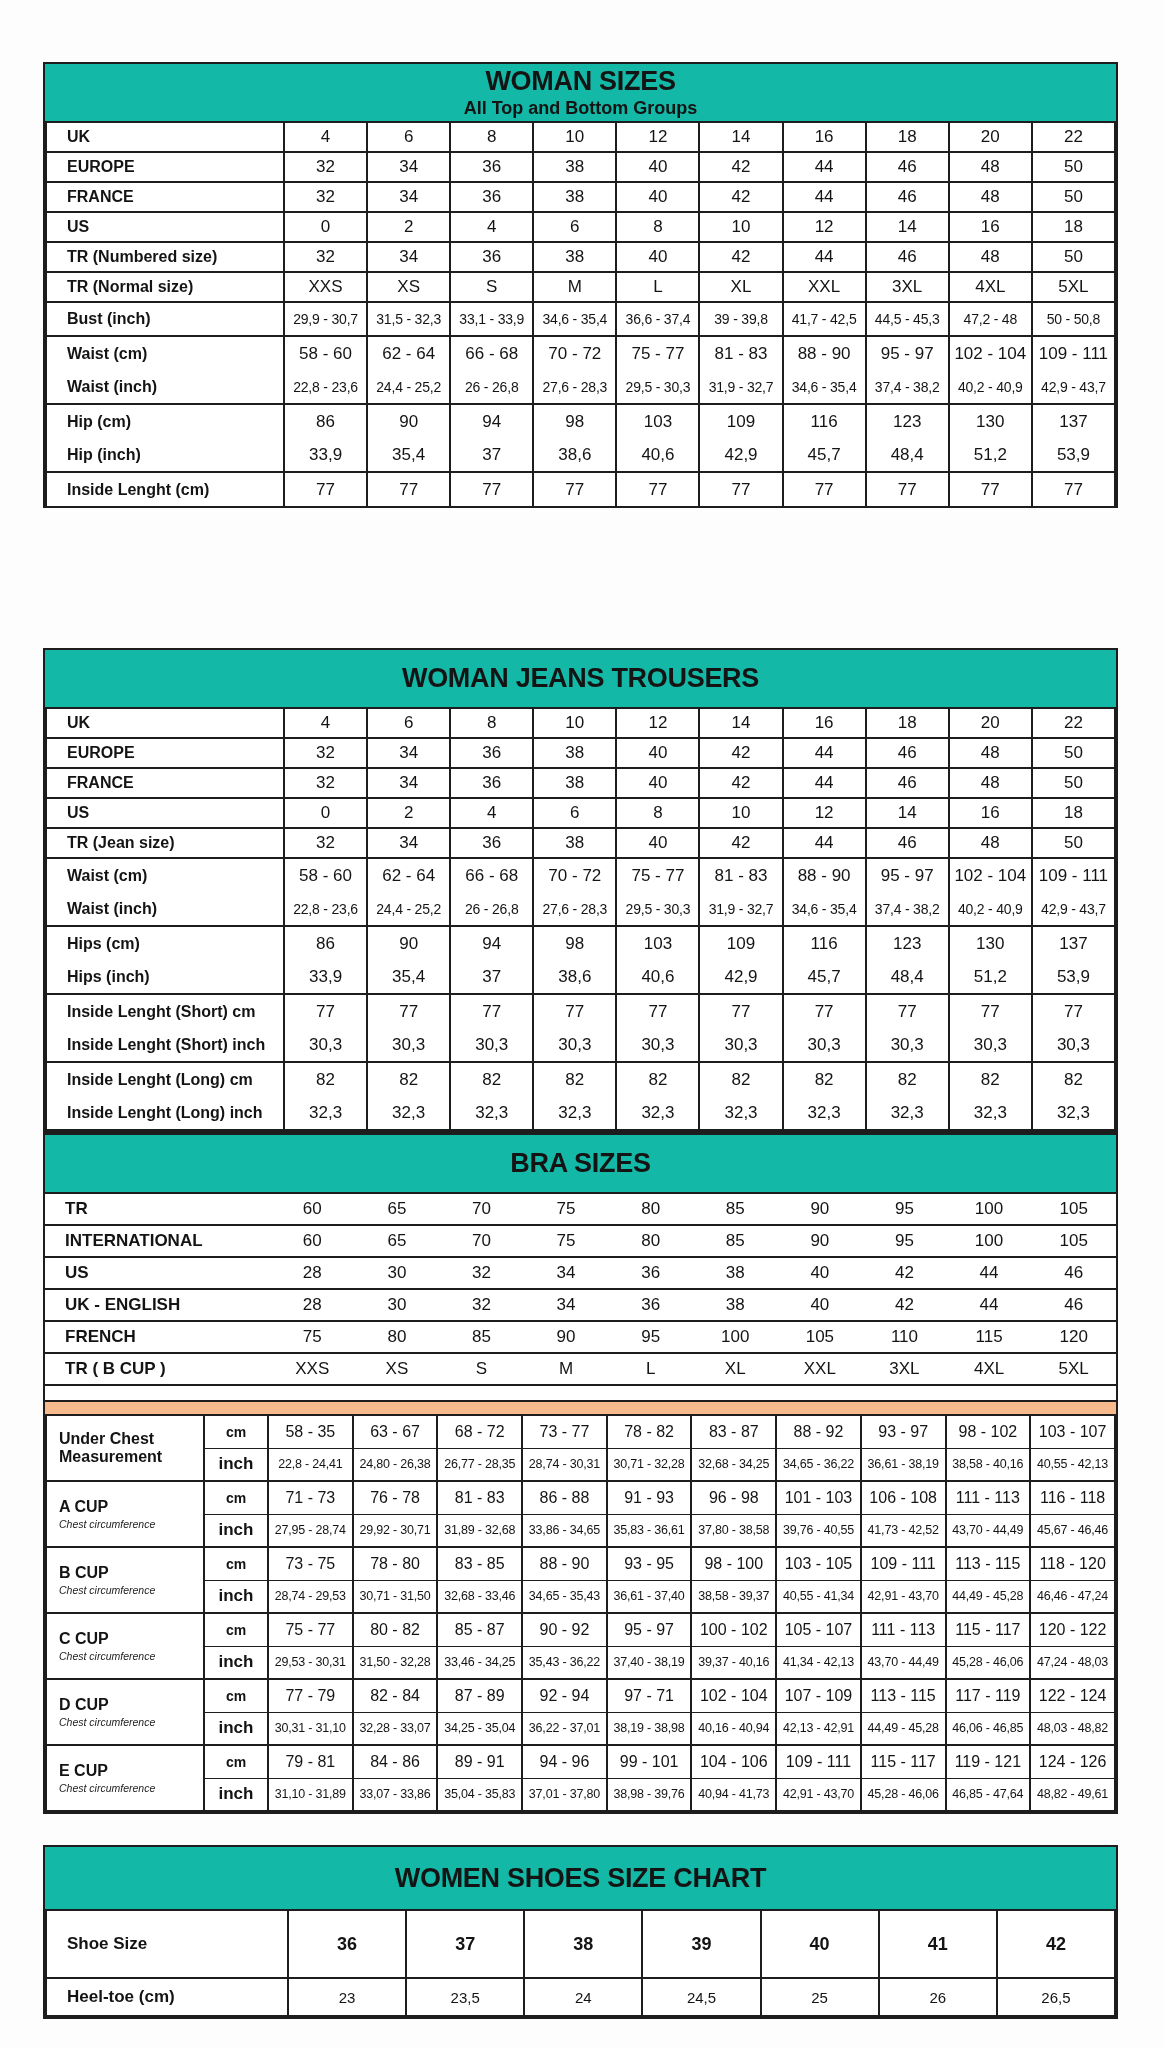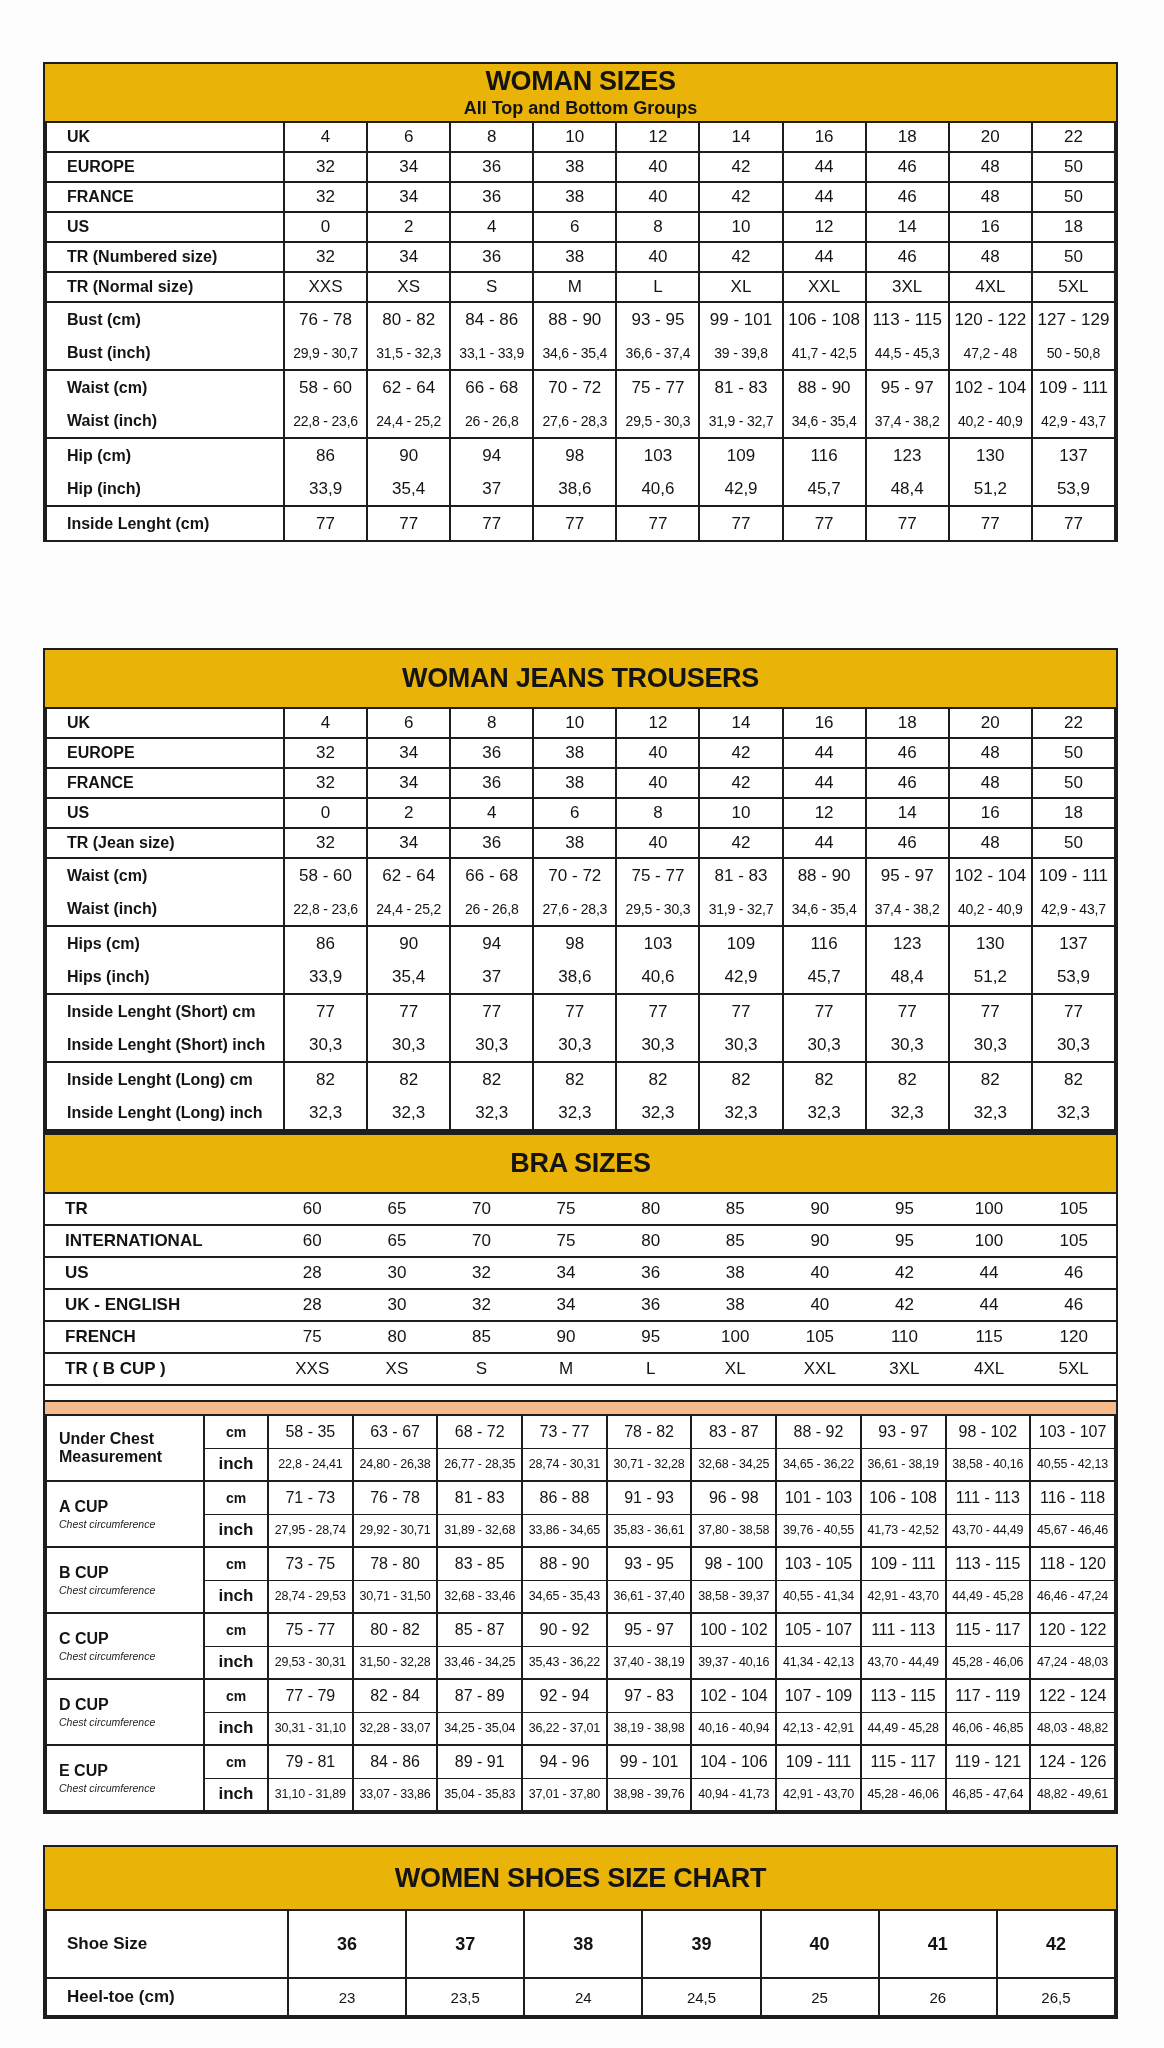--- a/index.html
+++ b/index.html
@@ -6,21 +6,21 @@
   html, body { background: #ffffff; }
   body { width: 1164px; font-family: "Liberation Sans", "DejaVu Sans", sans-serif; color: #141414; }
   .sheet { position: relative; width: 1164px; height: 2048px; background: #fdfdfd; overflow: hidden; }
 
   section.size-table { position: absolute; left: 43px; width: 1075px; border: 2px solid #1d1d1d; background: #ffffff; }
   #t-woman-sizes { top: 62px; }
   #t-jeans       { top: 648px; }
   #t-bra         { top: 1133px; }
   #t-shoes       { top: 1845px; }
 
-  .band { background: #eab308; height: 57px; display: flex; flex-direction: column; justify-content: center; align-items: center; }
+  .band { background: #14b8a6; height: 57px; display: flex; flex-direction: column; justify-content: center; align-items: center; }
   #t-shoes .band { height: 62px; }
   .t-title { font-weight: bold; font-size: 27px; letter-spacing: -0.3px; color: #141414; }
   .t-subtitle { font-weight: bold; font-size: 18px; margin-top: 1px; }
   .t-subtitle:empty { display: none; }
 
   table { border-collapse: collapse; width: 100%; table-layout: fixed; }
   col.c-label  { width: 238px; }
   col.c-plabel { width: 225px; }
   col.c-mlabel { width: 158px; }
   col.c-unit   { width: 64px;  }
@@ -163,33 +163,20 @@
             <td>XXS</td>
             <td>XS</td>
             <td>S</td>
             <td>M</td>
             <td>L</td>
             <td>XL</td>
             <td>XXL</td>
             <td>3XL</td>
             <td>4XL</td>
             <td>5XL</td>
-          </tr>
-          <tr class="g-start">
-            <th>Bust (cm)</th>
-            <td>76 - 78</td>
-            <td>80 - 82</td>
-            <td>84 - 86</td>
-            <td>88 - 90</td>
-            <td>93 - 95</td>
-            <td>99 - 101</td>
-            <td>106 - 108</td>
-            <td>113 - 115</td>
-            <td>120 - 122</td>
-            <td>127 - 129</td>
           </tr>
           <tr class="g-end small">
             <th>Bust (inch)</th>
             <td>29,9 - 30,7</td>
             <td>31,5 - 32,3</td>
             <td>33,1 - 33,9</td>
             <td>34,6 - 35,4</td>
             <td>36,6 - 37,4</td>
             <td>39 - 39,8</td>
             <td>41,7 - 42,5</td>
@@ -699,21 +686,21 @@
           <tr class="m-cm">
             <th rowspan="2">
               <div class="m-label">D CUP</div>
               <div class="m-sublabel">Chest circumference</div>
             </th>
             <td class="unit">cm</td>
             <td>77 - 79</td>
             <td>82 - 84</td>
             <td>87 - 89</td>
             <td>92 - 94</td>
-            <td>97 - 83</td>
+            <td>97 - 71</td>
             <td>102 - 104</td>
             <td>107 - 109</td>
             <td>113 - 115</td>
             <td>117 - 119</td>
             <td>122 - 124</td>
           </tr>
           <tr class="m-inch">
             <td class="unit">inch</td>
             <td>30,31 - 31,10</td>
             <td>32,28 - 33,07</td>

